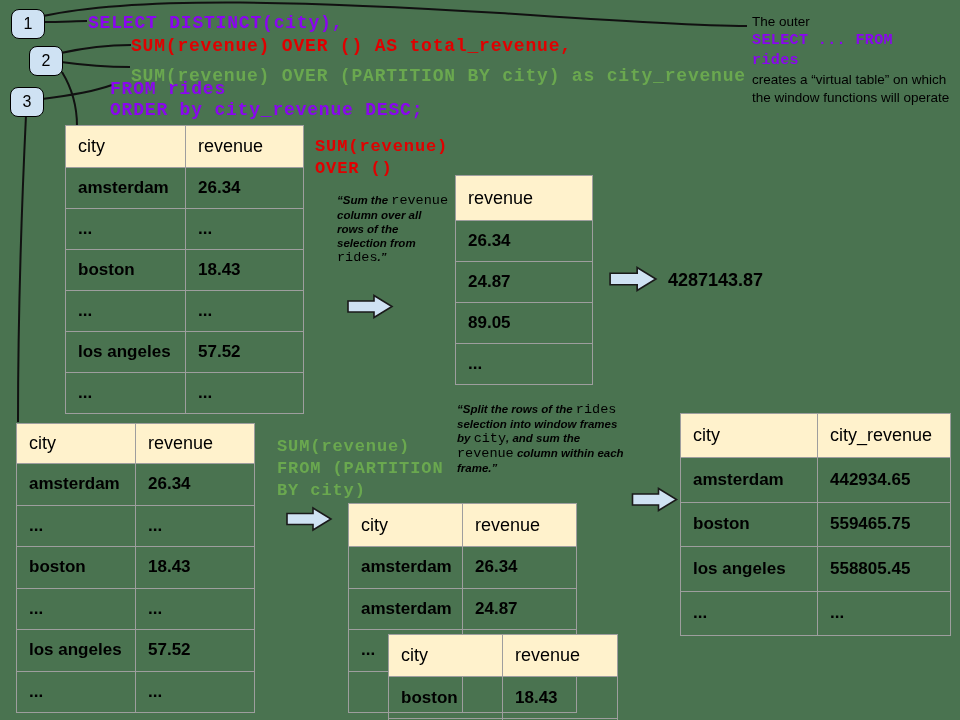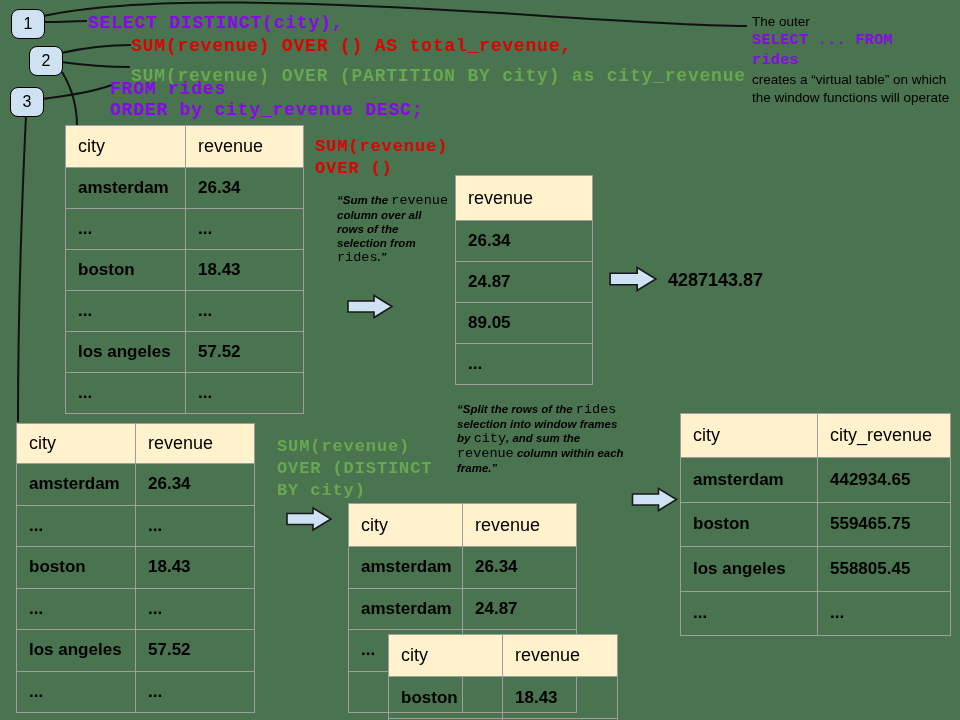--- a/index.html
+++ b/index.html
@@ -111,21 +111,21 @@
     <div class="cell bcell">boston</div>
     <div class="cell bcell">18.43</div>
     <div class="cell bcell">...</div>
     <div class="cell bcell">...</div>
     <div class="cell bcell">los angeles</div>
     <div class="cell bcell">57.52</div>
     <div class="cell bcell">...</div>
     <div class="cell bcell">...</div>
   </div>
 
-  <div class="codelabel sql-green" style="left:277px;top:436px;"><span>SUM(revenue)</span><br><span>OVER (DISTINCT</span><br><span>BY city)</span></div>
+  <div class="codelabel sql-green" style="left:277px;top:436px;"><span>SUM(revenue)</span><br><span>FROM (PARTITION</span><br><span>BY city)</span></div>
 
   <div class="ann" style="left:457px;top:402px;width:172px;">
     <span>“Split the rows of the </span><span class="mono">rides</span><span> selection into window frames by </span><span class="mono">city</span><span>, and sum the </span><span class="mono">revenue</span><span> column within each frame.”</span>
   </div>
 
   <svg class="arrow" style="left:286px;top:506px;" width="47" height="26" viewBox="0 0 47 25">
     <polygon points="1,7 27,7 27,1.5 45,12.5 27,23.5 27,18 1,18" fill="#cfe2f3" stroke="#1a1a1a" stroke-width="1.6"></polygon>
   </svg>
 
   <div class="tbl" style="left:348px;top:503px;grid-template-columns:114px 114px;grid-template-rows:43px repeat(4,41.5px);">

